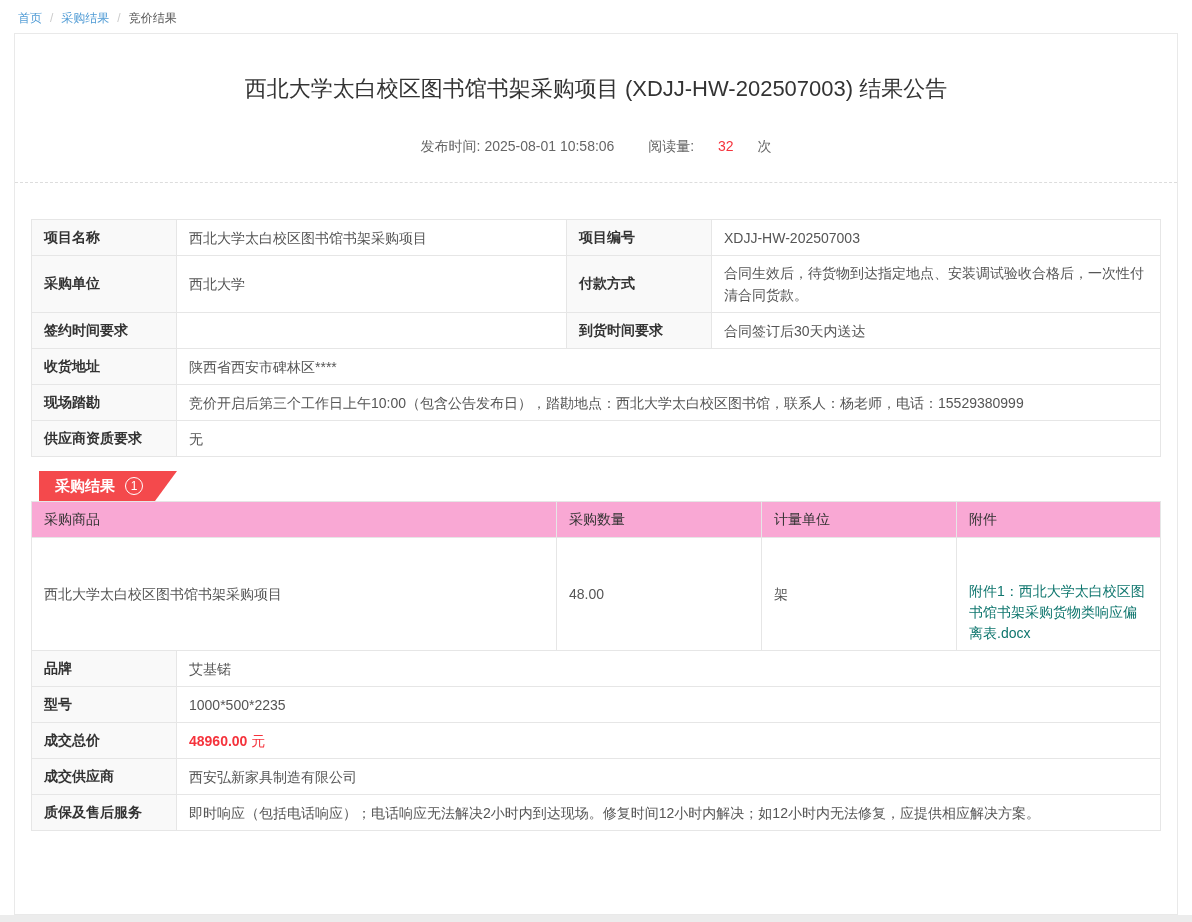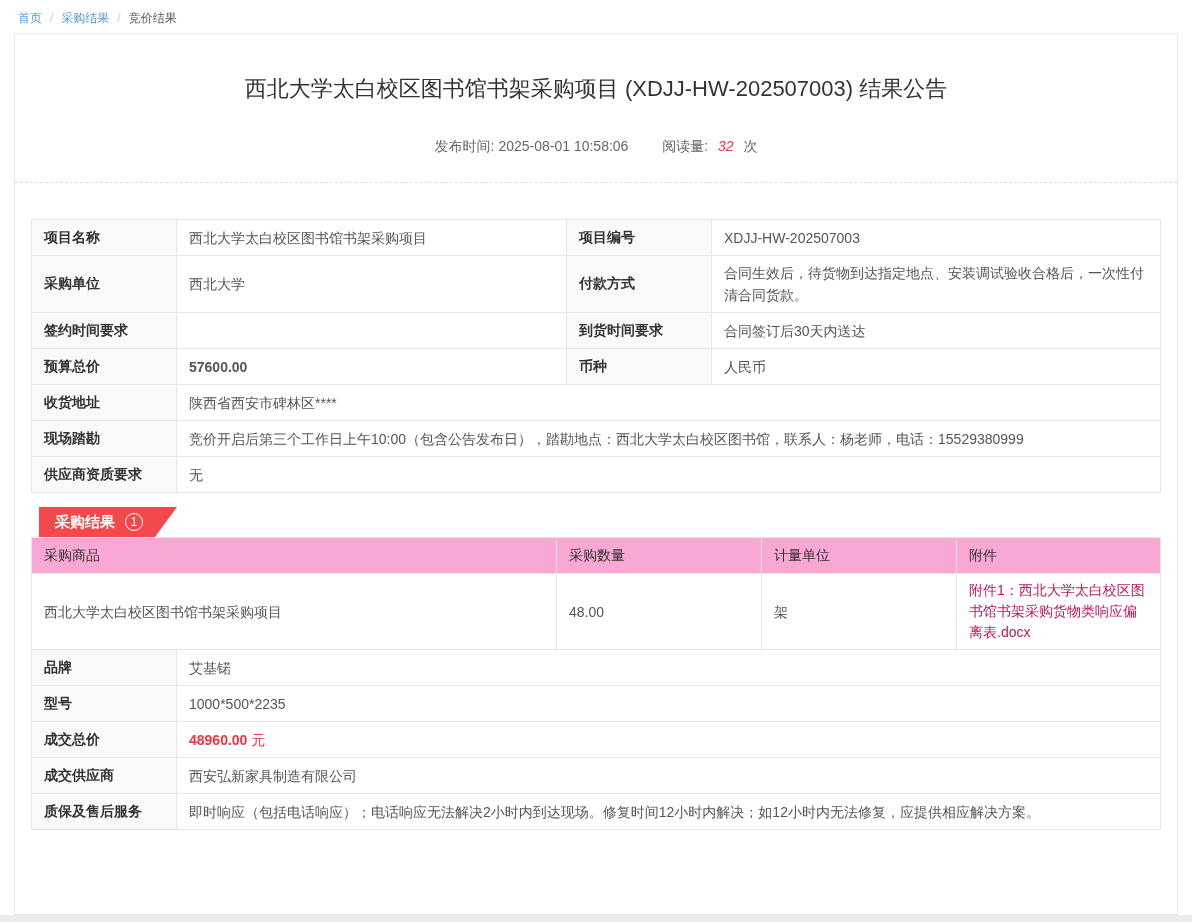--- a/index.html
+++ b/index.html
@@ -38,21 +38,21 @@
     line-height: 30px;
   }
   .meta {
     margin-top: 32px;
     text-align: center;
     font-size: 14px;
     color: #666;
     line-height: 20px;
   }
   .meta .gap { display: inline-block; width: 26px; }
-  .meta .views-num { color: #f5333c; font-style: italic; margin: 0 6px; }
+  .meta .views-num { color: #f5333c; margin: 0 20px; }
   .dashed-divider {
     margin-top: 26px;
     border: none;
     border-top: 1px dashed #ddd;
     height: 0;
   }
   .content { padding: 0 16px; }
 
   
   table { border-collapse: collapse; width: 100%; table-layout: fixed; font-size: 14px; }
@@ -90,25 +90,26 @@
     text-align: center;
     font-size: 12px;
     font-weight: normal;
     margin-left: 10px;
   }
 
   
   .result-table th { background: #f9a8d4; font-weight: normal; color: #333; height: 36px; }
   .result-table td.data { height: 74px; color: #555; line-height: 20px; }
   .result-table a.attach {
-    color: #be185d;
+    color: #0f766e;
     text-decoration: none;
     cursor: pointer;
     line-height: 21px;
     display: inline-block;
+    margin-top: 37px;
   }
   .detail-table { margin-top: -1px; }
   .detail-table tr { height: 36px; }
 </style>
 </head>
 <body>
 
 <div class="breadcrumb">
   <a>首页</a><span class="sep">/</span><a>采购结果</a><span class="sep">/</span><span class="current">竞价结果</span>
 </div>
@@ -150,26 +151,20 @@
         <td class="lbl">付款方式</td>
         <td class="val">合同生效后，待货物到达指定地点、安装调试验收合格后，一次性付清合同货款。</td>
       </tr>
       <tr>
         <td class="lbl">签约时间要求</td>
         <td class="val"></td>
         <td class="lbl">到货时间要求</td>
         <td class="val">合同签订后30天内送达</td>
       </tr>
       <tr>
-        <td class="lbl">预算总价</td>
-        <td class="val red-strong">57600.00</td>
-        <td class="lbl">币种</td>
-        <td class="val">人民币</td>
-      </tr>
-      <tr>
         <td class="lbl">收货地址</td>
         <td class="val" colspan="3">陕西省西安市碑林区****</td>
       </tr>
       <tr>
         <td class="lbl">现场踏勘</td>
         <td class="val" colspan="3">竞价开启后第三个工作日上午10:00（包含公告发布日），踏勘地点：西北大学太白校区图书馆，联系人：杨老师，电话：15529380999</td>
       </tr>
       <tr>
         <td class="lbl">供应商资质要求</td>
         <td class="val" colspan="3">无</td>

